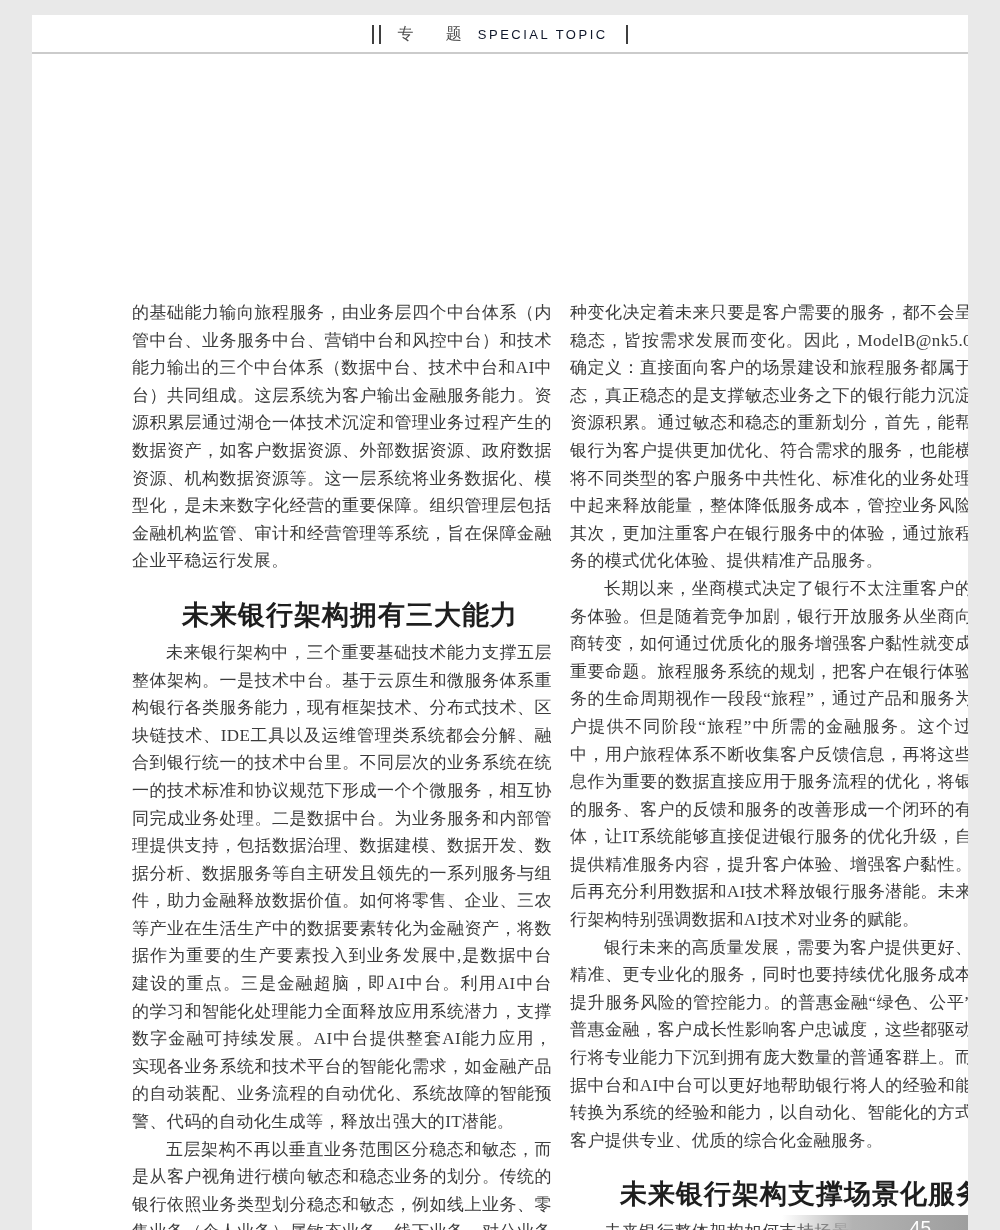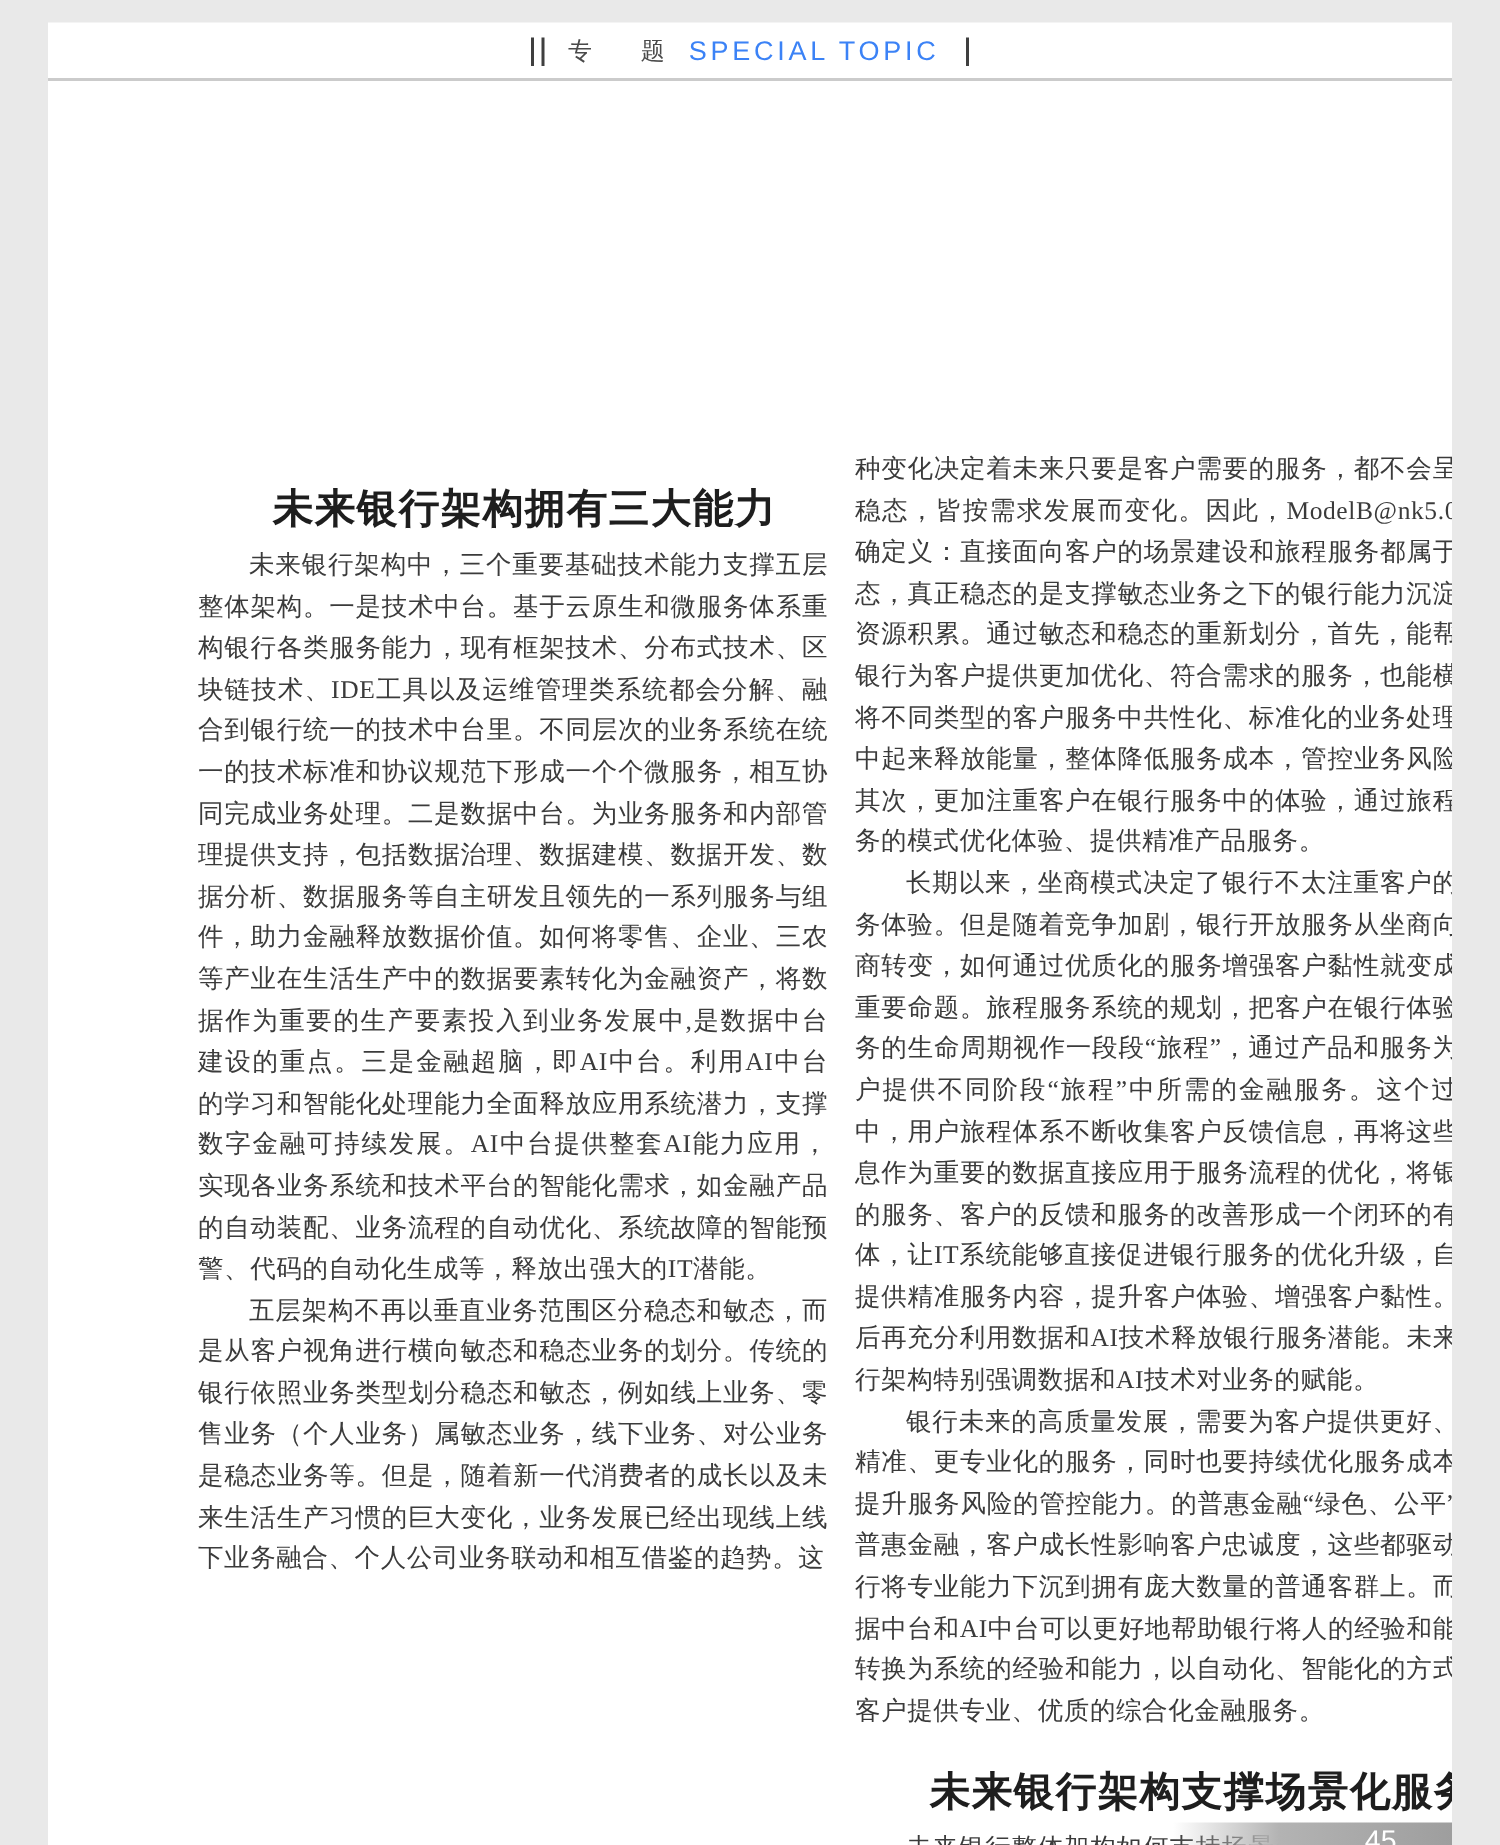--- a/index.html
+++ b/index.html
@@ -22,21 +22,21 @@
   .hdr-dbar{
     display:inline-block;width:5px;height:19px;
     border-left:2px solid #3f3f3f;border-right:2px solid #3f3f3f;
     margin-right:16px;
   }
   .hdr-zh{
     font-size:16px;color:#4a4a4a;letter-spacing:14px;
     font-family:"Liberation Sans","DejaVu Sans",sans-serif;
   }
   .hdr-en{
-    font-size:18px;color:#3b82f6;letter-spacing:2.5px;
+    font-size:13px;color:#0f172a;letter-spacing:2.5px;
     margin-left:2px;margin-right:18px;
     font-family:"Liberation Sans","DejaVu Sans",sans-serif;
   }
   .hdr-sbar{
     display:inline-block;width:2px;height:19px;background:#3f3f3f;
   }
   .top-divider{
     position:absolute;top:37px;left:0;width:100%;height:2px;
     background:#cbcbcb;
   }
@@ -88,20 +88,21 @@
     <span class="hdr-zh">专 题</span>
     <span class="hdr-en">SPECIAL TOPIC</span>
     <span class="hdr-sbar"></span>
   </header>
 
   <div class="top-divider"></div>
 
   <main class="columns">
 
     <section class="col">
+      <p>的基础能力输向旅程服务，由业务层四个中台体系（内管中台、业务服务中台、营销中台和风控中台）和技术能力输出的三个中台体系（数据中台、技术中台和AI中台）共同组成。这层系统为客户输出金融服务能力。资源积累层通过湖仓一体技术沉淀和管理业务过程产生的数据资产，如客户数据资源、外部数据资源、政府数据资源、机构数据资源等。这一层系统将业务数据化、模型化，是未来数字化经营的重要保障。组织管理层包括金融机构监管、审计和经营管理等系统，旨在保障金融企业平稳运行发展。</p>
       <h2>未来银行架构拥有三大能力</h2>
       <p class="indent">未来银行架构中，三个重要基础技术能力支撑五层整体架构。一是技术中台。基于云原生和微服务体系重构银行各类服务能力，现有框架技术、分布式技术、区块链技术、IDE工具以及运维管理类系统都会分解、融合到银行统一的技术中台里。不同层次的业务系统在统一的技术标准和协议规范下形成一个个微服务，相互协同完成业务处理。二是数据中台。为业务服务和内部管理提供支持，包括数据治理、数据建模、数据开发、数据分析、数据服务等自主研发且领先的一系列服务与组件，助力金融释放数据价值。如何将零售、企业、三农等产业在生活生产中的数据要素转化为金融资产，将数据作为重要的生产要素投入到业务发展中,是数据中台建设的重点。三是金融超脑，即AI中台。利用AI中台的学习和智能化处理能力全面释放应用系统潜力，支撑数字金融可持续发展。AI中台提供整套AI能力应用，实现各业务系统和技术平台的智能化需求，如金融产品的自动装配、业务流程的自动优化、系统故障的智能预警、代码的自动化生成等，释放出强大的IT潜能。</p>
       <p class="indent">五层架构不再以垂直业务范围区分稳态和敏态，而是从客户视角进行横向敏态和稳态业务的划分。传统的银行依照业务类型划分稳态和敏态，例如线上业务、零售业务（个人业务）属敏态业务，线下业务、对公业务是稳态业务等。但是，随着新一代消费者的成长以及未来生活生产习惯的巨大变化，业务发展已经出现线上线下业务融合、个人公司业务联动和相互借鉴的趋势。这</p>
     </section>
 
     <section class="col">
       <p>种变化决定着未来只要是客户需要的服务，都不会呈现稳态，皆按需求发展而变化。因此，ModelB@nk5.0明确定义：直接面向客户的场景建设和旅程服务都属于敏态，真正稳态的是支撑敏态业务之下的银行能力沉淀和资源积累。通过敏态和稳态的重新划分，首先，能帮助银行为客户提供更加优化、符合需求的服务，也能横向将不同类型的客户服务中共性化、标准化的业务处理集中起来释放能量，整体降低服务成本，管控业务风险。其次，更加注重客户在银行服务中的体验，通过旅程服务的模式优化体验、提供精准产品服务。</p>
       <p class="indent">长期以来，坐商模式决定了银行不太注重客户的服务体验。但是随着竞争加剧，银行开放服务从坐商向行商转变，如何通过优质化的服务增强客户黏性就变成了重要命题。旅程服务系统的规划，把客户在银行体验服务的生命周期视作一段段“旅程”，通过产品和服务为客户提供不同阶段“旅程”中所需的金融服务。这个过程中，用户旅程体系不断收集客户反馈信息，再将这些信息作为重要的数据直接应用于服务流程的优化，将银行的服务、客户的反馈和服务的改善形成一个闭环的有机体，让IT系统能够直接促进银行服务的优化升级，自动提供精准服务内容，提升客户体验、增强客户黏性。最后再充分利用数据和AI技术释放银行服务潜能。未来银行架构特别强调数据和AI技术对业务的赋能。</p>
       <p class="indent">银行未来的高质量发展，需要为客户提供更好、更精准、更专业化的服务，同时也要持续优化服务成本，提升服务风险的管控能力。的普惠金融“绿色、公平”的普惠金融，客户成长性影响客户忠诚度，这些都驱动银行将专业能力下沉到拥有庞大数量的普通客群上。而数据中台和AI中台可以更好地帮助银行将人的经验和能力转换为系统的经验和能力，以自动化、智能化的方式向客户提供专业、优质的综合化金融服务。</p>
       <h2>未来银行架构支撑场景化服务</h2>

